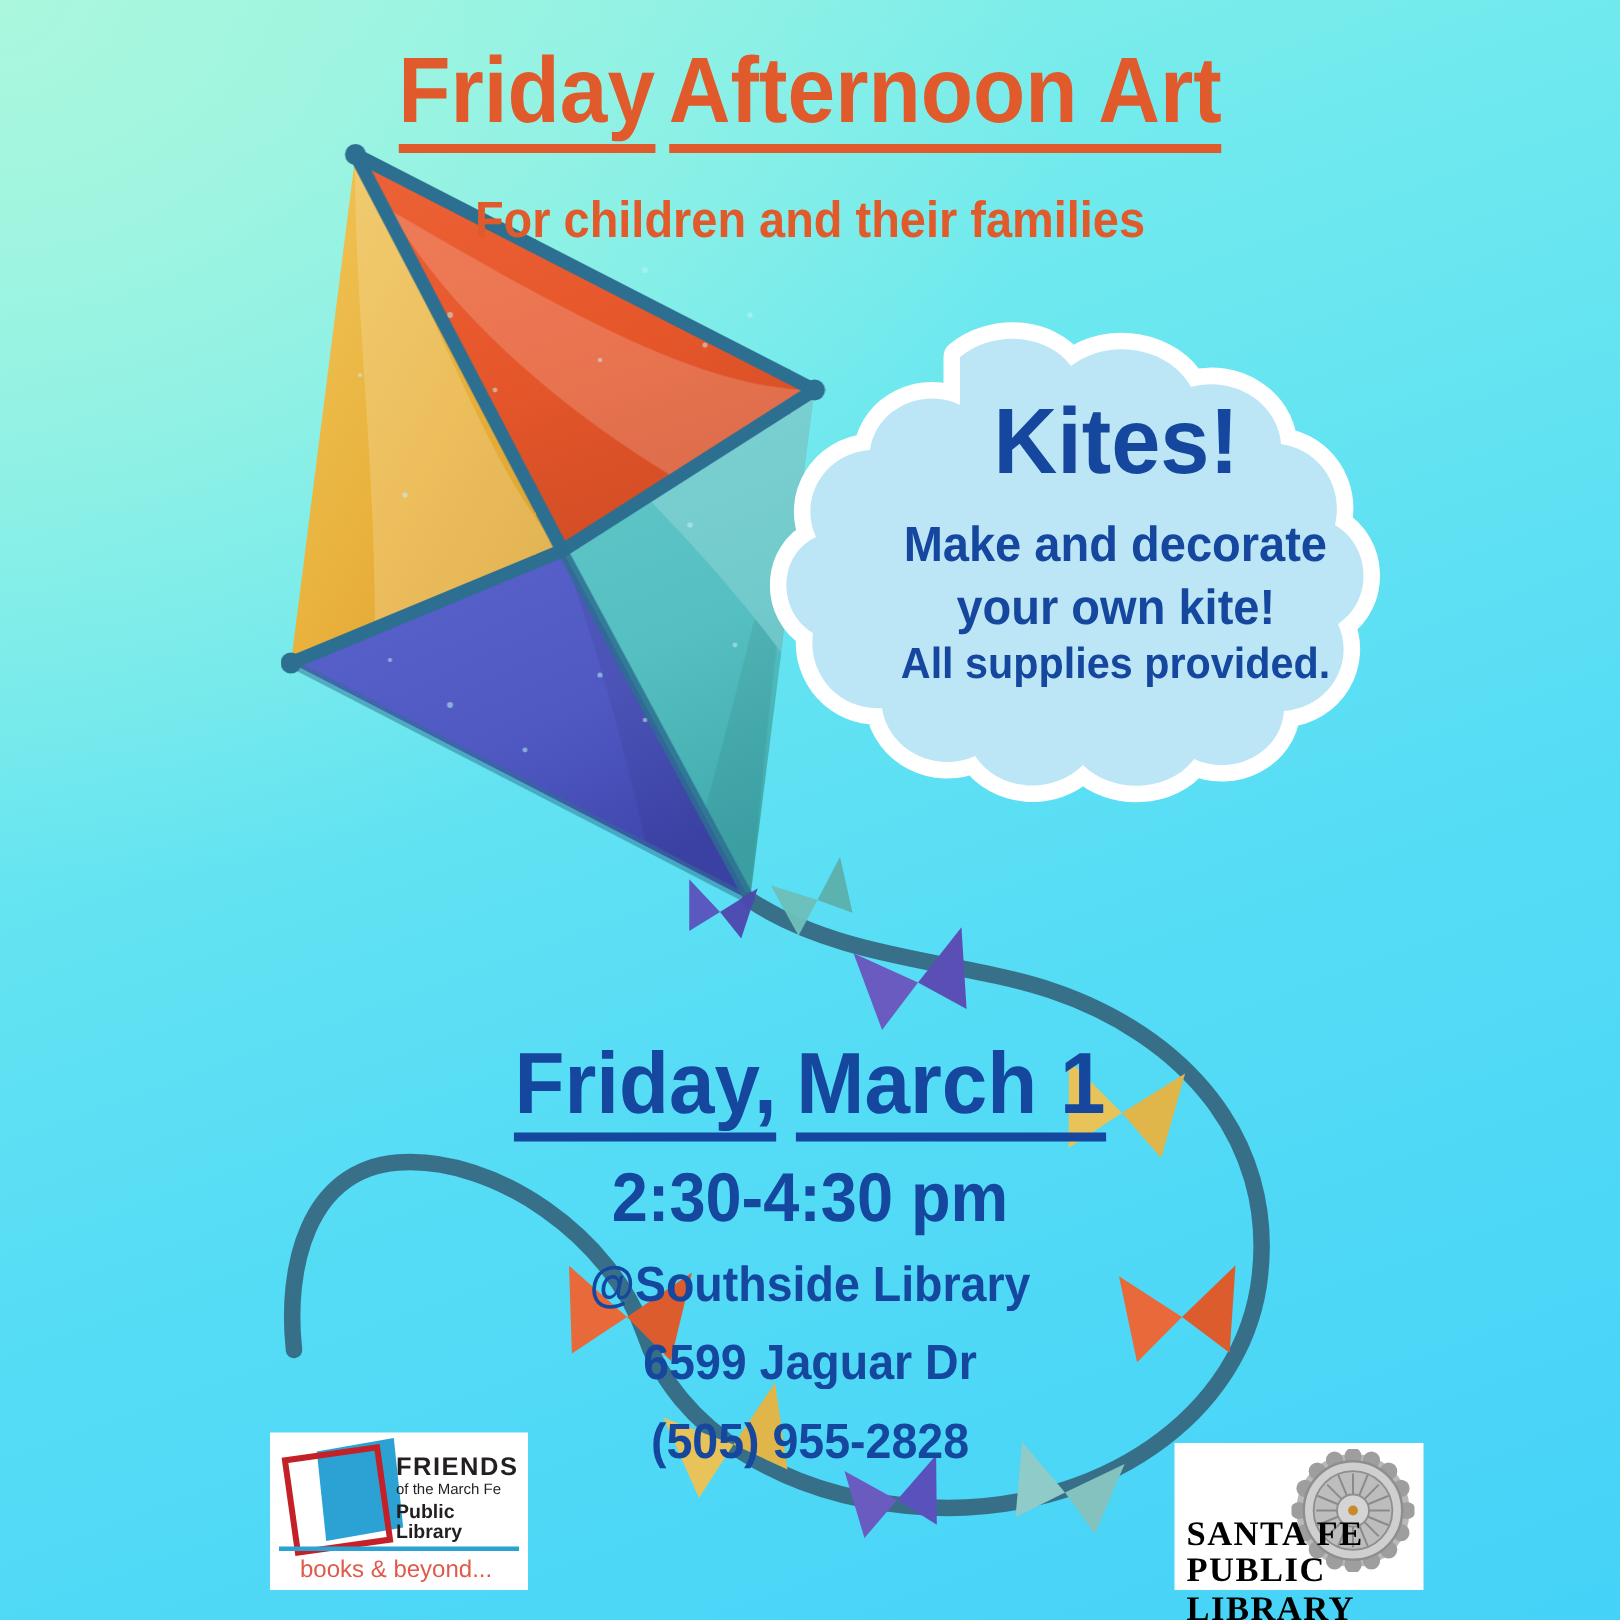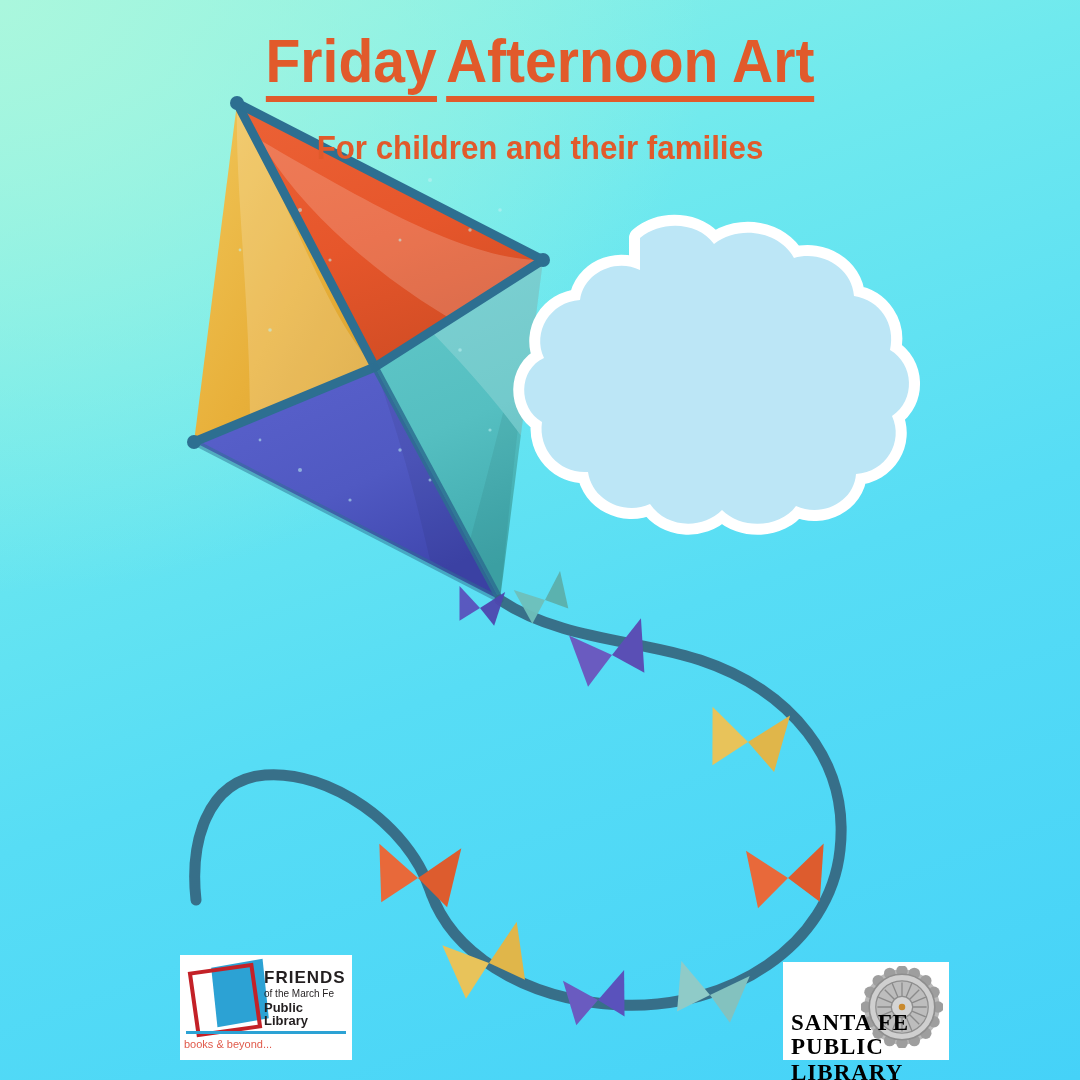--- a/index.html
+++ b/index.html
@@ -117,21 +117,21 @@
     position:absolute;left:84px;top:14px;width:86px;
     color:#231f20;line-height:1.0;
   }
   #friends-logo .f1{font-size:17px;font-weight:bold;letter-spacing:1px;}
   #friends-logo .f2{font-size:10px;margin-top:3px;}
   #friends-logo .f3{font-size:13px;font-weight:bold;margin-top:2px;}
   #friends-logo .rule{
     position:absolute;left:6px;top:76px;width:160px;height:3px;background:#2CA2D4;
   }
   #friends-logo .tag{
-    position:absolute;left:4px;top:83px;font-size:11px;color:#E05A4B;
+    position:absolute;left:20px;top:83px;font-size:16px;color:#E05A4B;
   }
 
   #sfpl-logo{
     position:absolute;left:783px;top:962px;width:166px;height:98px;
     background:#ffffff;
   }
   #sfpl-logo .sf1, #sfpl-logo .sf2{
     position:absolute;left:8px;
     font-family:"Liberation Serif", serif;
     font-weight:bold;color:#000000;letter-spacing:1px;
@@ -310,21 +310,36 @@
                Z" fill="#BCE6F6"></path>
     </g>
   </svg>
 
   <div class="headline">
     <span class="u">Friday</span><span class="gap"></span><span class="u">Afternoon Art</span>
   </div>
 
   <div class="subhead">For children and their families</div>
 
-
+  <div id="cloud">
+    <div class="cloud-text">
+      <div class="cloud-title">Kites!</div>
+      <div class="cloud-line">Make and decorate</div>
+      <div class="cloud-line">your own kite!</div>
+      <div class="cloud-line small">All supplies provided.</div>
+    </div>
+  </div>
+
+  <div class="details">
+    <span class="date"><span class="u">Friday,</span><span class="gap"></span><span class="u">March 1</span></span>
+    <span class="time">2:30-4:30 pm</span>
+    <span class="place">@Southside Library</span>
+    <span class="place">6599 Jaguar Dr</span>
+    <span class="place">(505) 955-2828</span>
+  </div>
 
   <div id="friends-logo">
     <div class="sq-blue"></div>
     <div class="sq-red"></div>
     <div class="ftext">
       <div class="f1">FRIENDS</div>
       <div class="f2">of the March Fe</div>
       <div class="f3">Public Library</div>
     </div>
     <div class="rule"></div>

